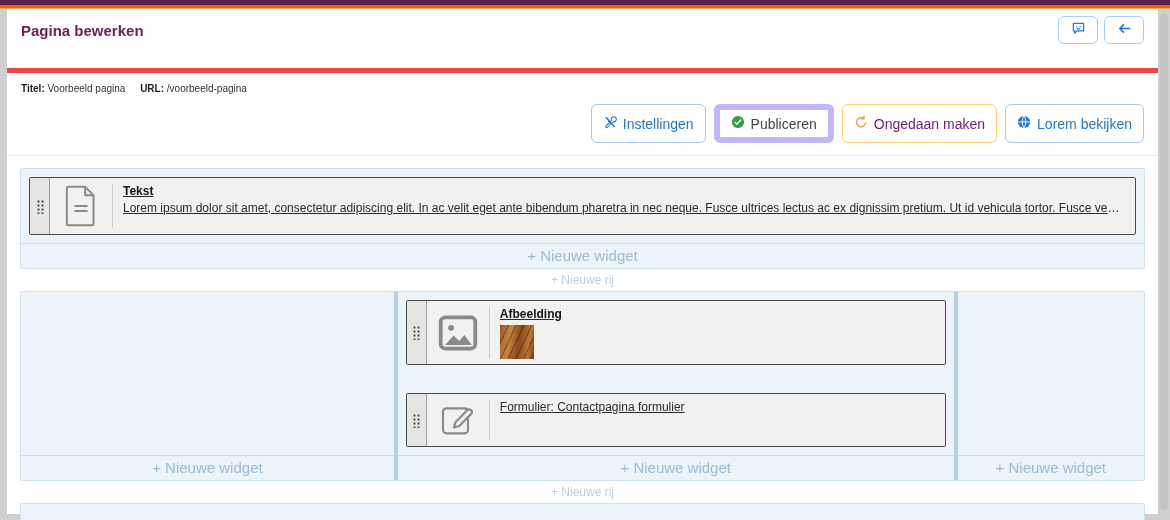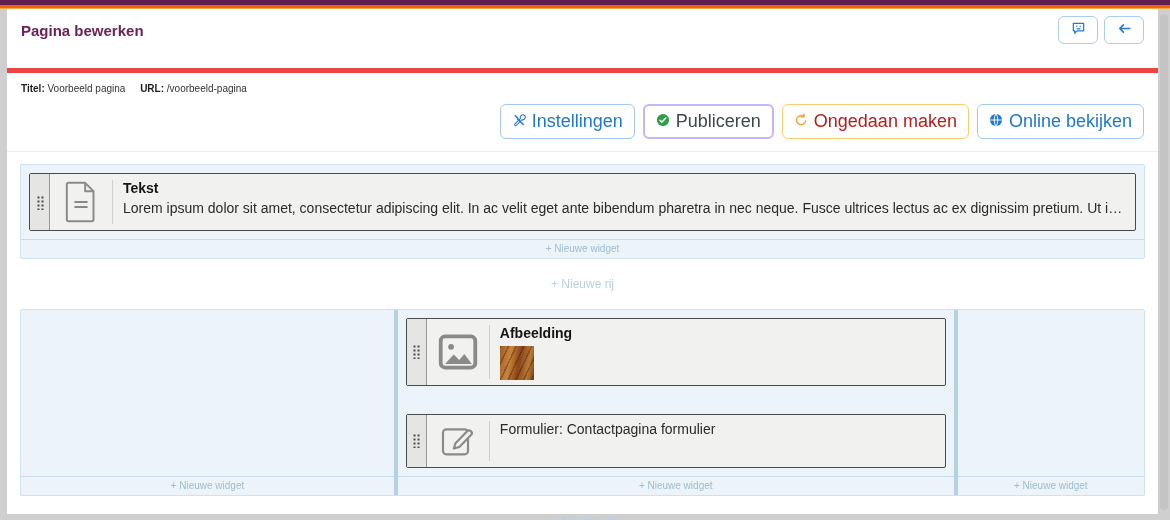--- a/index.html
+++ b/index.html
@@ -29,45 +29,45 @@
   .hd-actions{display:flex;gap:6px;}
   .icon-btn{width:38px;height:26px;border:1px solid #a9cdf0;border-radius:6px;
       background:#fff;display:flex;align-items:center;justify-content:center;cursor:pointer;}
   
   .meta{padding:10px 14px 2px;font-size:10px;color:#333;}
   .meta b{color:#1d1d1d;}
   .meta .url-label{margin-left:12px;}
   
   .toolbar{display:flex;justify-content:flex-end;gap:8px;padding:8px 14px 12px;
       border-bottom:1px solid #ededed;}
-  .btn{display:inline-flex;align-items:center;gap:6px;font-size:18px;
+  .btn{display:inline-flex;align-items:center;gap:6px;font-size:14px;
       padding:5px 11px;border-radius:6px;background:#fff;cursor:pointer;white-space:nowrap;}
   .btn.blue{border:1px solid #a5c9ec;color:#1f78cb;}
-  .btn.green{border:2px solid #c4b5fd;color:#3f474c;}
-  .btn.orange{border:1px solid #f7cf70;color:#b91c1c;}
+  .btn.green{border:6px solid #c4b5fd;color:#3f474c;}
+  .btn.orange{border:1px solid #f7cf70;color:#701a75;}
   
   .builder{padding:12px 13px 0;}
   .row{background:#edf4f9;border:1px solid #cfe2ee;border-radius:2px;
       display:flex;flex-direction:column;}
   .row-body{padding:8px;}
   .row-footer{border-top:1px solid #c9dcea;text-align:center;padding:3px 0 4px;
-      font-size:10px;color:#9cbcd3;cursor:pointer;}
-  .new-row{text-align:center;font-size:12px;color:#bad0e0;padding:18px 0;cursor:pointer;}
+      font-size:15px;color:#9cbcd3;cursor:pointer;}
+  .new-row{text-align:center;font-size:12px;color:#bad0e0;padding:4px 0;cursor:pointer;}
   
   .widget{display:flex;align-items:stretch;background:#f1f1f0;
       border:1px solid #4a4a4a;border-radius:2px;overflow:hidden;}
   .drag{width:19px;background:#e5e5e4;border-right:1px solid #9b9b9b;
       display:flex;align-items:center;justify-content:center;cursor:grab;flex:none;}
   .dots{width:8px;height:15px;
       background-image:radial-gradient(circle,#4a4a4a 1.1px,transparent 1.4px);
       background-size:4px 4px;background-position:0.5px 0.5px;}
   .w-icon{width:62px;display:flex;align-items:center;justify-content:center;
       padding:6px 0;flex:none;}
   .w-divider{width:1px;background:#cfcfcf;margin:6px 0;flex:none;}
-  .w-text{flex:1;padding:5px 10px;font-size:14px;color:#2b2b2b;line-height:1.42;min-width:0;}
+  .w-text{flex:1;padding:5px 10px;font-size:12px;color:#2b2b2b;line-height:1.42;min-width:0;text-decoration:underline;}
   .w-title{font-weight:bold;color:#141414;}
   .w-line{white-space:nowrap;overflow:hidden;text-overflow:ellipsis;}
   .thumb{width:34px;height:34px;margin-top:2px;
       background:
         repeating-linear-gradient(115deg,rgba(62,30,8,.38) 0 1.5px,transparent 1.5px 7px),
         linear-gradient(100deg,#a05a24,#c8853e 30%,#8a4418 55%,#b97a35 80%,#7a3c16);}
   
   .cols{display:flex;align-items:stretch;}
   .col{display:flex;flex-direction:column;}
   .col-body{flex:1;padding:8px;}
@@ -144,21 +144,21 @@
       </span>
       <span>Ongedaan maken</span>
     </div>
     <div class="btn blue">
       <span>
         <svg width="14" height="14" viewBox="0 0 16 16">
           <circle cx="8" cy="8" r="7" fill="#2079d2"></circle>
           <path d="M1.2 8h13.6M8 1.2c2.6 2.2 2.6 11.4 0 13.6M8 1.2c-2.6 2.2-2.6 11.4 0 13.6" fill="none" stroke="#fff" stroke-width="1.1"></path>
         </svg>
       </span>
-      <span>Online bekijken</span>
+      <span>Lorem bekijken</span>
     </div>
   </div>
 
   <div class="builder">
 
     <div class="row">
       <div class="row-body">
         <div class="widget">
           <div class="drag">
             <div class="dots"></div>

